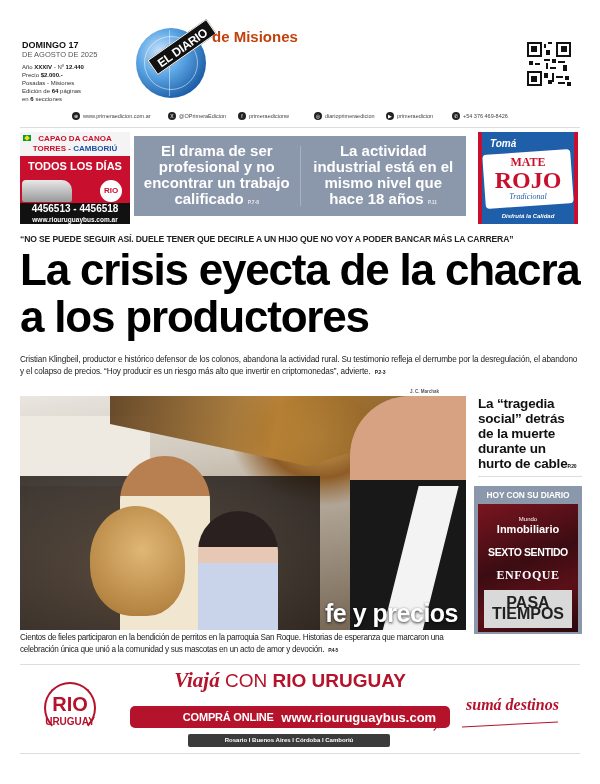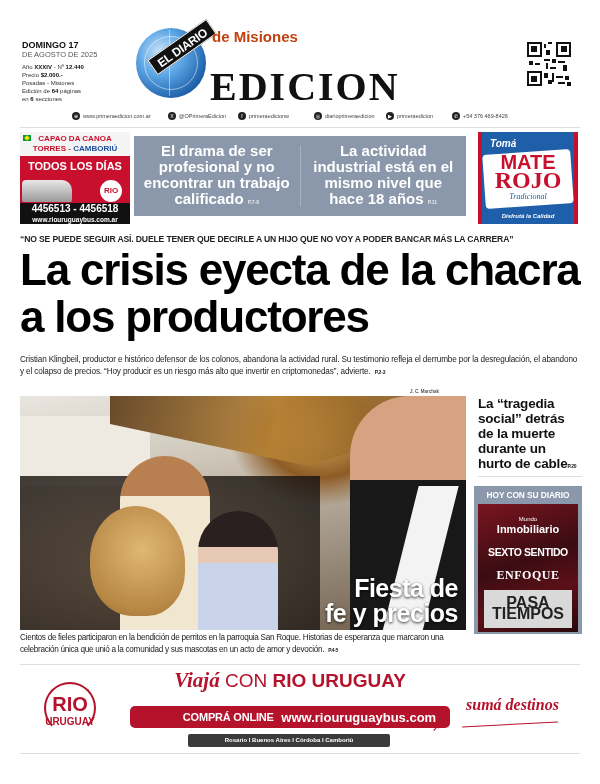--- a/index.html
+++ b/index.html
@@ -54,21 +54,21 @@
   .teasers { position: absolute; left: 134px; top: 136px; width: 332px; height: 80px; background: #8b97aa; display: flex; }
   .teaser { flex: 1; color: #fff; font-weight: bold; font-size: 15px; line-height: 16px; text-align: center; padding: 7px 6px 0; }
   .teaser .pg { font-size: 5px; font-weight: bold; color: #e8e8e8; }
   .teaser-sep { width: 1px; background: #a7b1c1; margin: 10px 0; }
 
   .ad-mate { position: absolute; left: 478px; top: 132px; width: 100px; height: 92px; background: #1f5ea8; border: 2px solid #c8102e; border-width: 0 0 0 0; overflow: hidden; }
   .ad-mate .edge-l, .ad-mate .edge-r { position: absolute; top: 0; width: 4px; height: 100%; background: #c8102e; }
   .ad-mate .edge-l { left: 0; } .ad-mate .edge-r { right: 0; }
   .ad-mate .toma { position: absolute; left: 12px; top: 6px; color: #fff; font-style: italic; font-weight: bold; font-size: 10px; }
   .ad-mate .ribbon { position: absolute; left: 6px; top: 20px; width: 88px; height: 54px; background: #fff; transform: rotate(-4deg); border-radius: 4px; }
-  .ad-mate .mate { position: absolute; left: 0; width: 100%; top: 22px; text-align: center; color: #c8102e; font-family: Liberation Sans, sans-serif; font-weight: bold; font-size: 20px; line-height: 16px; }
+  .ad-mate .mate { position: absolute; left: 0; width: 100%; top: 22px; text-align: center; color: #c8102e; font-family: Liberation Serif, serif; font-weight: bold; font-size: 12px; line-height: 16px; }
   .ad-mate .rojo { position: absolute; left: 0; width: 100%; top: 36px; text-align: center; color: #c8102e; font-family: "Liberation Serif", serif; font-weight: bold; font-size: 24px; line-height: 24px; }
   .ad-mate .trad { position: absolute; left: 0; width: 100%; top: 60px; text-align: center; color: #1f5ea8; font-family: "Liberation Serif", serif; font-style: italic; font-size: 8px; }
   .ad-mate .disfruta { position: absolute; left: 0; width: 100%; bottom: 5px; text-align: center; color: #fff; font-style: italic; font-size: 6px; font-weight: bold; }
 
   
   .kicker { position: absolute; left: 20px; top: 234px; width: 560px; font-size: 8.6px; font-weight: bold; color: #222; letter-spacing: -0.15px; white-space: nowrap; }
   .headline { position: absolute; left: 20px; top: 246px; width: 565px; font-weight: bold; font-size: 44px; line-height: 47px; letter-spacing: -1.2px; color: #000; font-family: "Liberation Sans", sans-serif; }
   .dek { position: absolute; left: 20px; top: 354px; width: 562px; font-size: 8.2px; line-height: 12px; color: #222; letter-spacing: -0.15px; }
   .pg-ref { font-size: 5px; font-weight: bold; }
 
@@ -151,21 +151,20 @@
       <span>en</span>
       <b>6</b>
       <span>secciones</span>
     </div>
   </div>
 
   <div class="logo">
     <div class="globe"></div>
     <div class="eldiario-band">EL DIARIO</div>
     <div class="demisiones">de Misiones</div>
-    <div class="edicion">EDICION</div>
   </div>
 
   <div class="qr">
     <svg viewBox="0 0 21 21" shape-rendering="crispEdges">
       <rect width="21" height="21" fill="#fff"></rect>
       <g fill="#111">
         <rect x="0" y="0" width="7" height="7"></rect>
           <rect x="1" y="1" width="5" height="5" fill="#fff"></rect>
           <rect x="2" y="2" width="3" height="3"></rect>
         <rect x="14" y="0" width="7" height="7"></rect>
@@ -274,21 +273,20 @@
 <div class="photo">
   <div class="wall"></div>
   <div class="ceiling"></div>
   <div class="crowd"></div>
   <div class="woman"></div>
   <div class="dog"></div>
   <div class="girl"></div>
   <div class="priest"></div>
   <div class="stole"></div>
   <div class="caption-big">
-    <div>Fiesta de</div>
     <div>fe y precios</div>
   </div>
 </div>
 <p class="photo-caption">
   <span>Cientos de fieles participaron en la bendición de perritos en la parroquia San Roque. Historias de esperanza que marcaron una celebración única que unió a la comunidad y sus mascotas en un acto de amor y devoción.</span>
   &nbsp;<span class="pg-ref">P.4-5</span>
 </p>
 
 <div class="side-story">
   <span>La “tragedia social” detrás de la muerte durante un hurto de cable</span><span class="pg">P.20</span>

